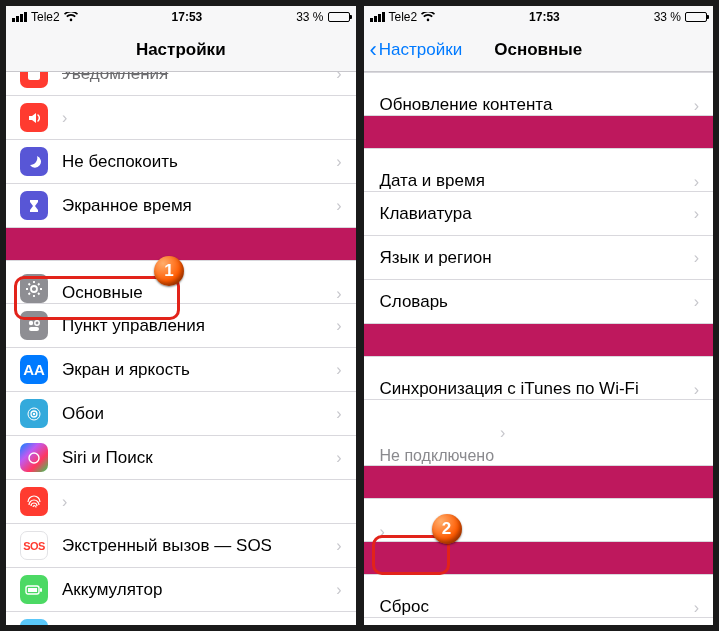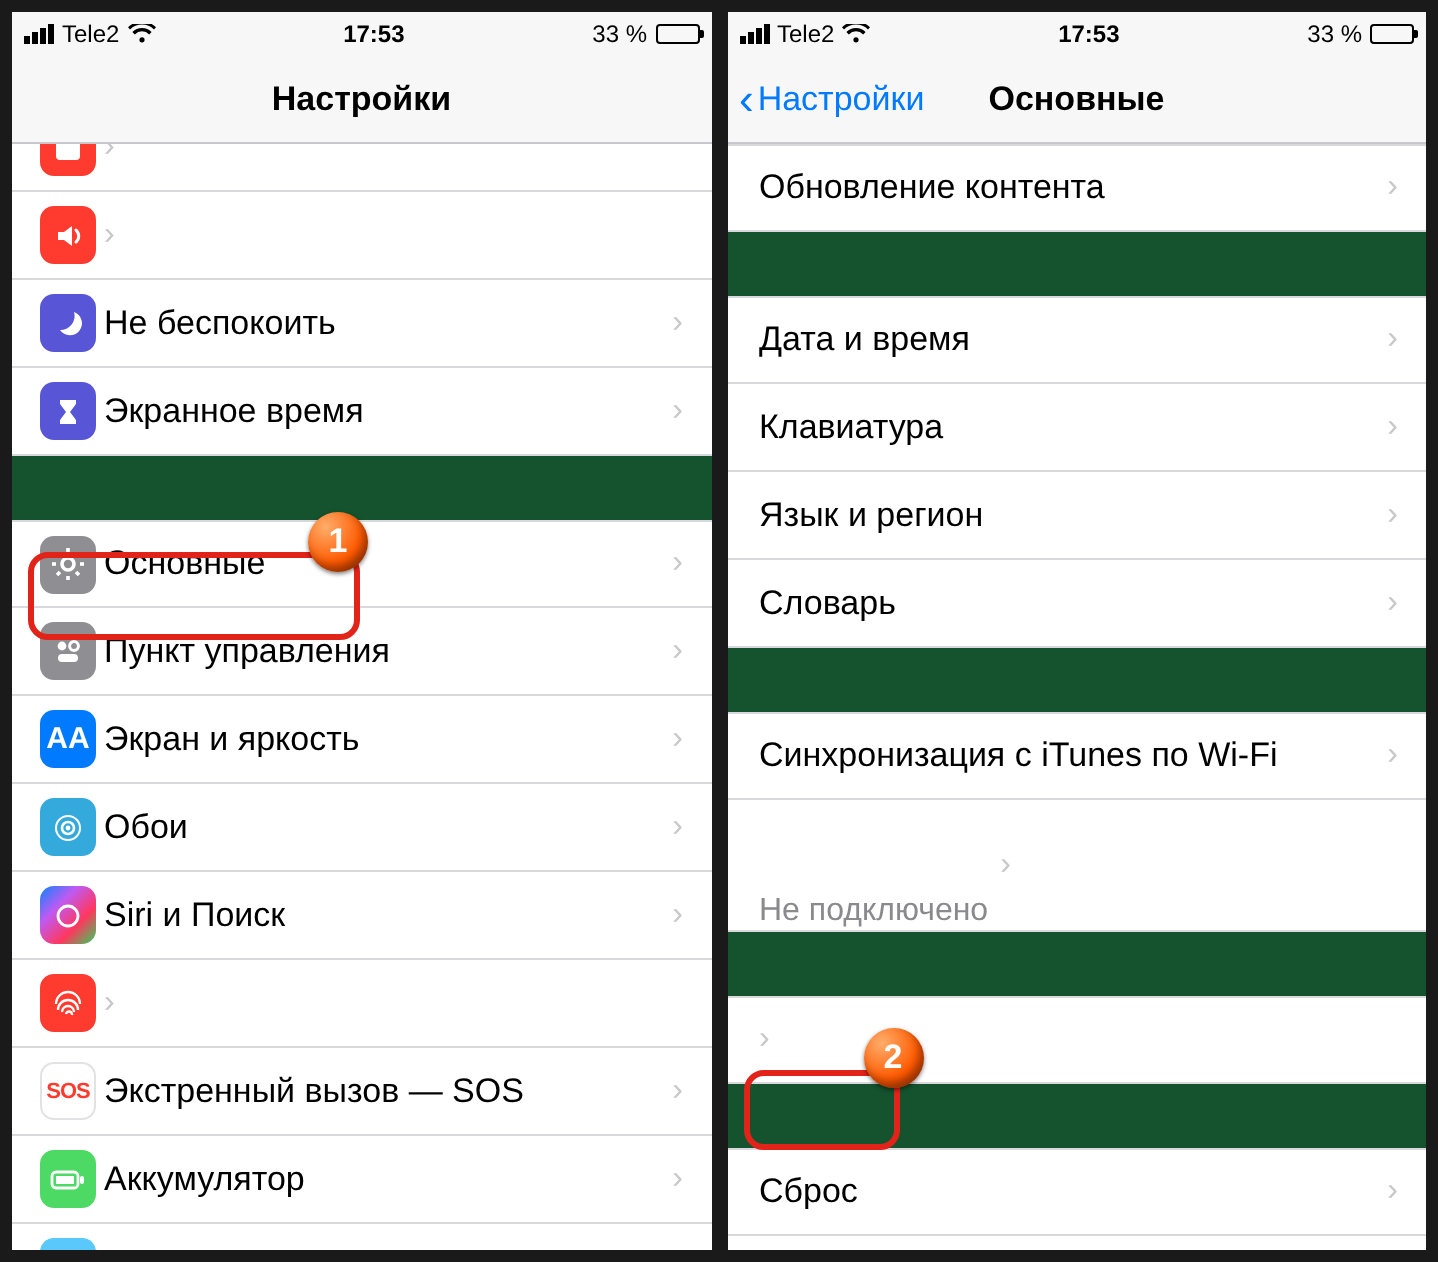--- a/index.html
+++ b/index.html
@@ -8,21 +8,21 @@
     background: #1a1a1a;
     width: 719px;
     height: 631px;
     display: flex;
     gap: 8px;
     padding: 6px;
     border-radius: 12px;
   }
   .phone {
     flex: 1;
-    background: #14532d;
+    background: #be185d;
     display: flex;
     flex-direction: column;
     overflow: hidden;
     position: relative;
   }
   .status-bar {
     height: 22px;
     background: #f7f7f8;
     display: flex;
     align-items: center;
@@ -70,25 +70,25 @@
     min-height: 44px;
     display: flex;
     align-items: center;
     padding: 0 14px 0 14px;
     border-bottom: 1px solid #d9d8dd;
     position: relative;
     font-size: 17px;
     color: #000;
   }
   .cell:first-of-group { border-top: 1px solid #d9d8dd;}
-  .group-top { border-top: 1px solid #d9d8dd; }
+  .group-top { border-top: 1px solid #d9d8dd; align-items: flex-end; }
   .cell .icon-box {
     width: 28px; height: 29px; border-radius: 7px;
     display:flex; align-items:center; justify-content:center;
-    margin-right: 4px; flex-shrink: 0; color:#fff; font-size:15px;
+    margin-right: 14px; flex-shrink: 0; color:#fff; font-size:15px;
   }
   .cell .label { flex:1; }
   .cell .value { color:#8a8a8e; margin-right:6px; font-size:16px;margin-top:47px;}
   .cell .chev { color:#c7c7cc; font-size:16px; }
   .cell.indent-none { padding-left: 16px; }
   .cell.noicon .label { margin-left:0;}
   .cell.blue-text { color:#007aff; }
   
   .cell.cut {
     margin-top: -20px;
@@ -161,20 +161,21 @@
   </div>
 
   <div class="scroll" style="position:relative;">
 
     <div class="cell cut">
       <div class="icon-box bg-notif">
         <svg width="16" height="16" viewBox="0 0 16 16">
             <rect x="2" y="2" width="12" height="12" rx="2" fill="#fff"></rect>
           </svg>
       </div>
+      <span class="label" style="color:#6b6b6e; text-decoration:line-through;">Уведомления</span>
       <span class="chev">›</span>
     </div>
     <div class="cell">
       <div class="icon-box bg-red">
         <svg width="16" height="16" viewBox="0 0 16 16">
             <path d="M3 6v4h3l4 3V3L6 6H3z" fill="#fff"></path>
             <path d="M12 5a4 4 0 010 6" stroke="#fff" stroke-width="1.5" fill="none" stroke-linecap="round"></path>
           </svg>
       </div>
       <span class="chev">›</span>

